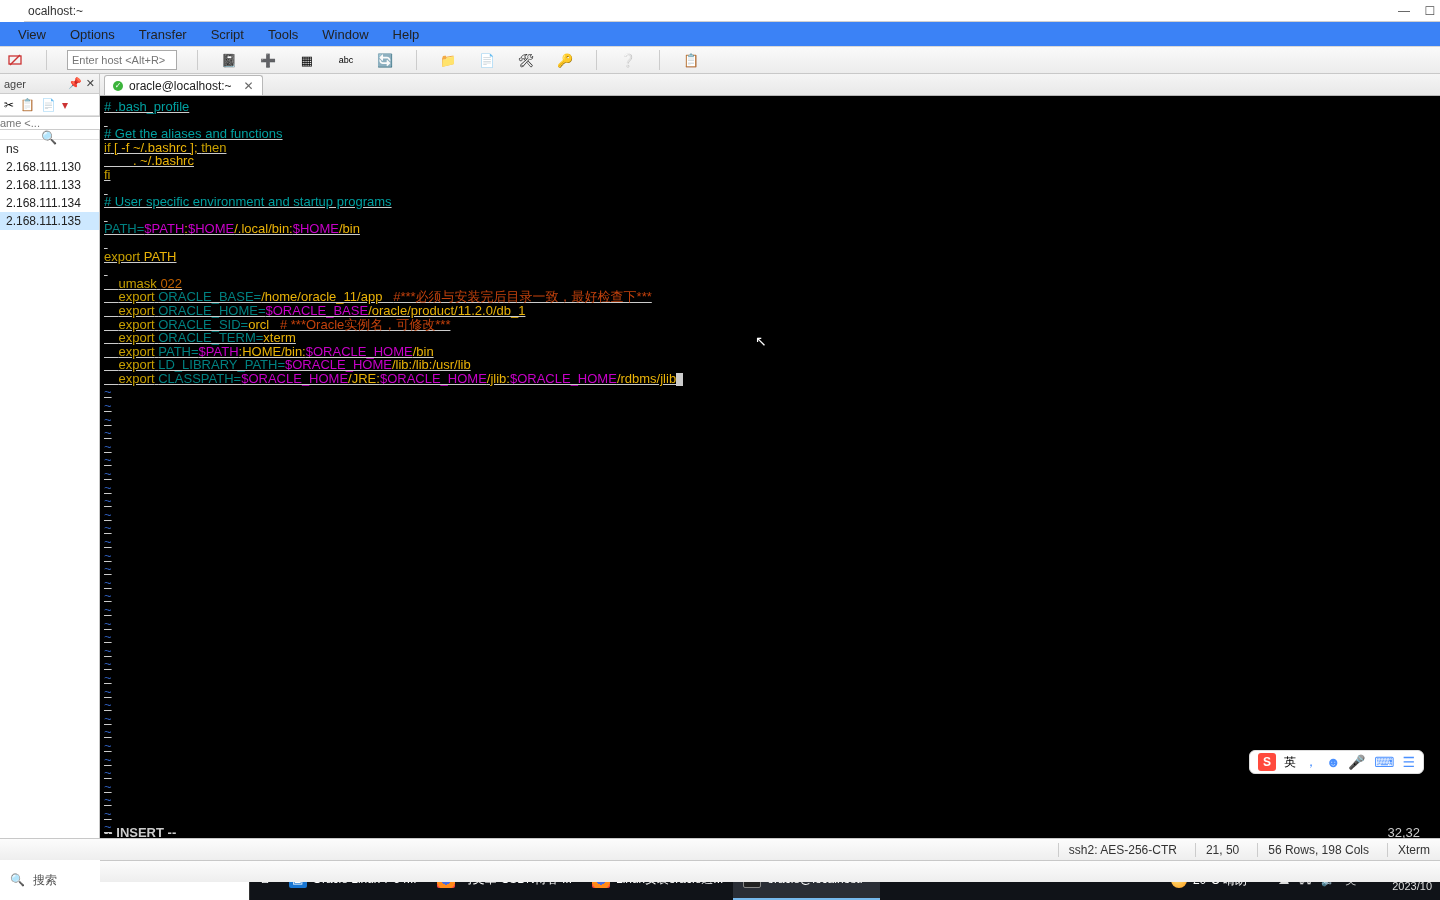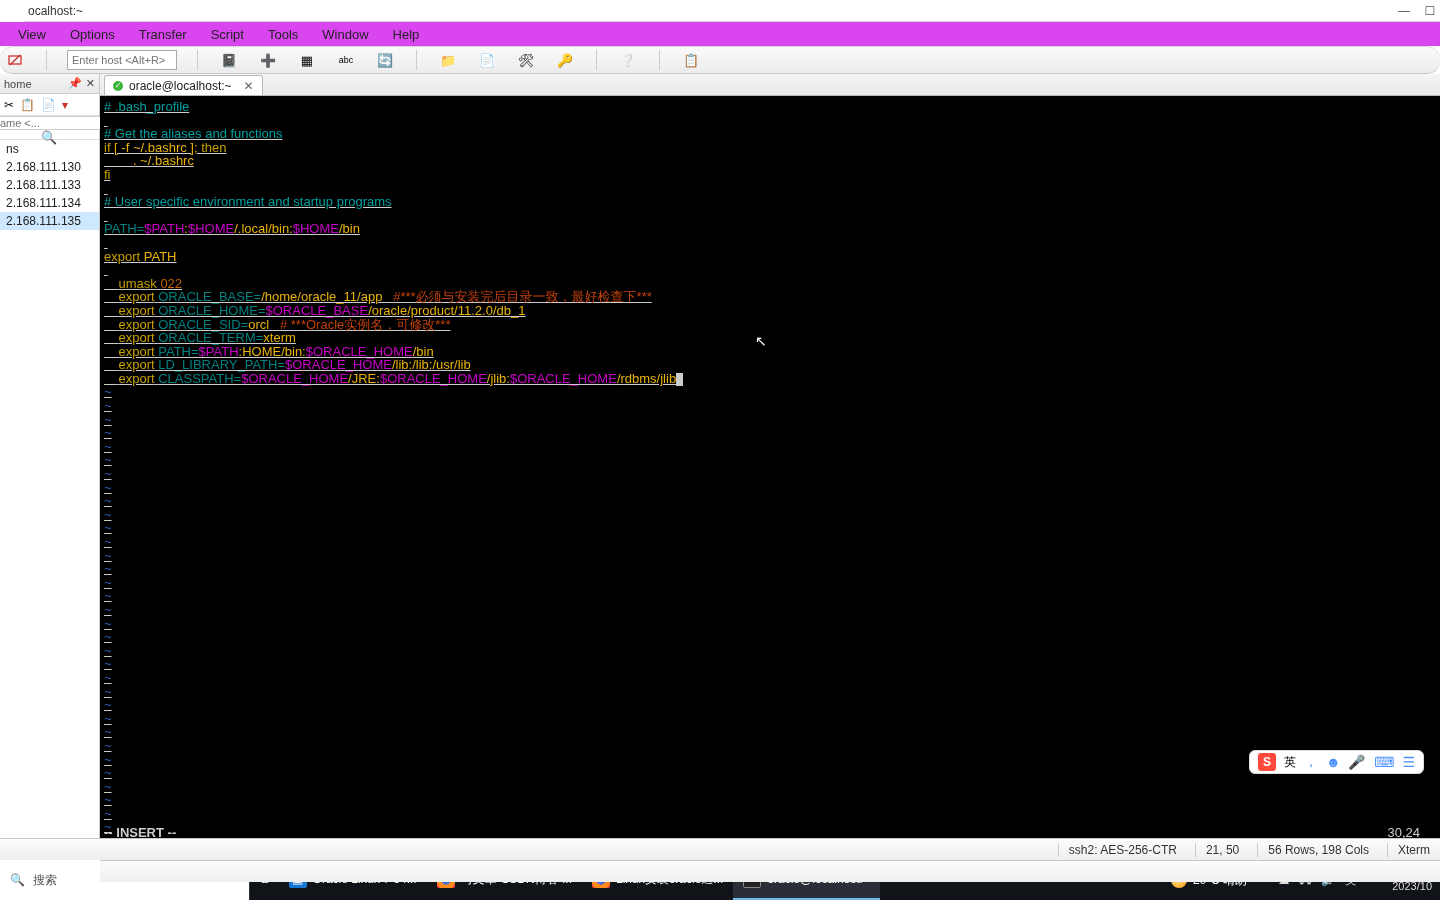--- a/index.html
+++ b/index.html
@@ -1,22 +1,22 @@
 <!DOCTYPE html>
 <html><head>
 <meta charset="utf-8">
 <style>
 * { margin:0; padding:0; box-sizing:border-box; font-family:"Segoe UI",Tahoma,sans-serif; }
 html,body{width:1440px;height:900px;overflow:hidden;background:#fff;}
 .titlebar{height:22px;background:#fff;border-bottom:1px solid #d0d0d0;display:flex;align-items:center;justify-content:space-between;padding:0 4px;font-size:12px;color:#333;margin-left:24px;}
 .titlebar .wbtns{display:flex;gap:14px;}
 .titlebar .wbtn{width:12px;height:12px;display:flex;align-items:center;justify-content:center;color:#555;}
-.menubar{height:24px;background:#d946ef;display:flex;align-items:center;padding:0 6px;gap:0;font-size:13px;color:#222;}
+.menubar{height:24px;background:#3b82f6;display:flex;align-items:center;padding:0 6px;gap:0;font-size:13px;color:#222;}
 .menubar .menu-item{padding:2px 12px;cursor:default;}
-.toolbar{height:28px;background:linear-gradient(#fafafa,#ececec);border-top:1px solid #d8d8d8;border-bottom:1px solid #c8c8c8;display:flex;align-items:center;padding:0 4px;gap:17px;border-radius:13px;}
+.toolbar{height:28px;background:linear-gradient(#fafafa,#ececec);border-top:1px solid #d8d8d8;border-bottom:1px solid #c8c8c8;display:flex;align-items:center;padding:0 4px;gap:17px;}
 .toolbar .tbtn{width:22px;height:22px;border:1px solid transparent;border-radius:3px;display:flex;align-items:center;justify-content:center;font-size:13px;}
 .toolbar .sep{width:1px;height:20px;background:#ccc;margin:0 3px;}
 .toolbar input.hostbox{width:110px;height:20px;font-size:11px;padding:0 4px;border:1px solid #aaa;background:#fff;color:#888;}
 .content-row{display:flex;height:calc(900px - 22px - 24px - 28px - 40px);}
 .sidebar{width:100px;background:#fff;border-right:1px solid #c8c8c8;display:flex;flex-direction:column;font-size:12px;}
 .side-head{height:20px;background:linear-gradient(#f5f5f5,#e8e8e8);border-bottom:1px solid #ccc;display:flex;align-items:center;justify-content:space-between;padding:0 4px;font-size:11px;color:#444;}
 .side-head .hicn{display:flex;gap:4px;}
 .side-minitb{height:22px;border-bottom:1px solid #e0e0e0;display:flex;align-items:center;gap:6px;padding:0 4px;}
 .side-minitb span{font-size:12px;}
 .side-search{height:24px;border-bottom:1px solid #e0e0e0;display:flex;align-items:center;padding:0 2px;flex-direction:column;}
@@ -109,21 +109,21 @@
   <div class="sep"></div>
   <div class="tbtn">❔</div>
   <div class="sep"></div>
   <div class="tbtn">📋</div>
 </div>
 
 <div class="content-row">
 
   <div class="sidebar">
     <div class="side-head">
-      <span>home</span>
+      <span>ager</span>
       <span class="hicn">
         <span>📌</span>
         <span>✕</span>
       </span>
     </div>
     <div class="side-minitb">
       <span>✂</span>
       <span>📋</span>
       <span>📄</span>
       <span style="color:#c33;">▾</span>
@@ -147,21 +147,21 @@
         <span class="dot">✓</span>
         <span>oracle@localhost:~</span>
         <span class="x">✕</span>
       </div>
     </div>
 
     <div class="term" id="terminal"><div class="line"><span class="c-comment"># .bash_profile</span></div><div class="line"> </div><div class="line"><span class="c-comment"># Get the aliases and functions</span></div><div class="line"><span></span><span class="c-kw">if</span><span class="c-str"> [ -f ~/.bashrc ]; </span><span class="c-kw">then</span></div><div class="line"><span class="c-str">        . ~/.bashrc</span></div><div class="line"><span class="c-kw">fi</span></div><div class="line"> </div><div class="line"><span class="c-comment"># User specific environment and startup programs</span></div><div class="line"> </div><div class="line"><span></span><span class="c-var">PATH=</span><span class="c-env">$PATH</span><span class="c-str">:</span><span class="c-env">$HOME</span><span class="c-str">/.local/bin:</span><span class="c-env">$HOME</span><span class="c-str">/bin</span></div><div class="line"> </div><div class="line"><span></span><span class="c-kw">export</span><span class="c-str"> PATH</span></div><div class="line"> </div><div class="line"><span>    </span><span class="c-kw">umask</span><span class="c-str"> </span><span class="c-num">022</span></div><div class="line"><span>    </span><span class="c-kw">export</span><span class="c-str"> </span><span class="c-var">ORACLE_BASE=</span><span class="c-str">/home/oracle_11/app   </span><span class="c-cn">#***必须与安装完后目录一致，最好检查下***</span></div><div class="line"><span>    </span><span class="c-kw">export</span><span class="c-str"> </span><span class="c-var">ORACLE_HOME=</span><span class="c-env">$ORACLE_BASE</span><span class="c-str">/oracle/product/11.2.0/db_1</span></div><div class="line"><span>    </span><span class="c-kw">export</span><span class="c-str"> </span><span class="c-var">ORACLE_SID=</span><span class="c-str">orcl</span><span class="c-str">   </span><span class="c-cn"># ***Oracle实例名，可修改***</span></div><div class="line"><span>    </span><span class="c-kw">export</span><span class="c-str"> </span><span class="c-var">ORACLE_TERM=</span><span class="c-str">xterm</span></div><div class="line"><span>    </span><span class="c-kw">export</span><span class="c-str"> </span><span class="c-var">PATH=</span><span class="c-env">$PATH</span><span class="c-str">:HOME/bin:</span><span class="c-env">$ORACLE_HOME</span><span class="c-str">/bin</span></div><div class="line"><span>    </span><span class="c-kw">export</span><span class="c-str"> </span><span class="c-var">LD_LIBRARY_PATH=</span><span class="c-env">$ORACLE_HOME</span><span class="c-str">/lib:/lib:/usr/lib</span></div><div class="line"><span>    </span><span class="c-kw">export</span><span class="c-str"> </span><span class="c-var">CLASSPATH=</span><span class="c-env">$ORACLE_HOME</span><span class="c-str">/JRE:</span><span class="c-env">$ORACLE_HOME</span><span class="c-str">/jlib:</span><span class="c-env">$ORACLE_HOME</span><span class="c-str">/rdbms/jlib</span><span class="cursor"></span></div><div class="line"><span class="tilde">~</span></div><div class="line"><span class="tilde">~</span></div><div class="line"><span class="tilde">~</span></div><div class="line"><span class="tilde">~</span></div><div class="line"><span class="tilde">~</span></div><div class="line"><span class="tilde">~</span></div><div class="line"><span class="tilde">~</span></div><div class="line"><span class="tilde">~</span></div><div class="line"><span class="tilde">~</span></div><div class="line"><span class="tilde">~</span></div><div class="line"><span class="tilde">~</span></div><div class="line"><span class="tilde">~</span></div><div class="line"><span class="tilde">~</span></div><div class="line"><span class="tilde">~</span></div><div class="line"><span class="tilde">~</span></div><div class="line"><span class="tilde">~</span></div><div class="line"><span class="tilde">~</span></div><div class="line"><span class="tilde">~</span></div><div class="line"><span class="tilde">~</span></div><div class="line"><span class="tilde">~</span></div><div class="line"><span class="tilde">~</span></div><div class="line"><span class="tilde">~</span></div><div class="line"><span class="tilde">~</span></div><div class="line"><span class="tilde">~</span></div><div class="line"><span class="tilde">~</span></div><div class="line"><span class="tilde">~</span></div><div class="line"><span class="tilde">~</span></div><div class="line"><span class="tilde">~</span></div><div class="line"><span class="tilde">~</span></div><div class="line"><span class="tilde">~</span></div><div class="line"><span class="tilde">~</span></div><div class="line"><span class="tilde">~</span></div><div class="line"><span class="tilde">~</span></div>
       
       <span class="mouseptr">↖</span>
       <div class="status-left">-- INSERT --</div>
-      <div class="status-right">30,24</div>
+      <div class="status-right">32,32</div>
     </div>
 
     <div class="hscroll">
       <div class="arrow">◂</div>
     </div>
 
     <div class="side-ime">
       <span class="sq">S</span>
       <span>英</span>
       <span class="ic">，</span>

